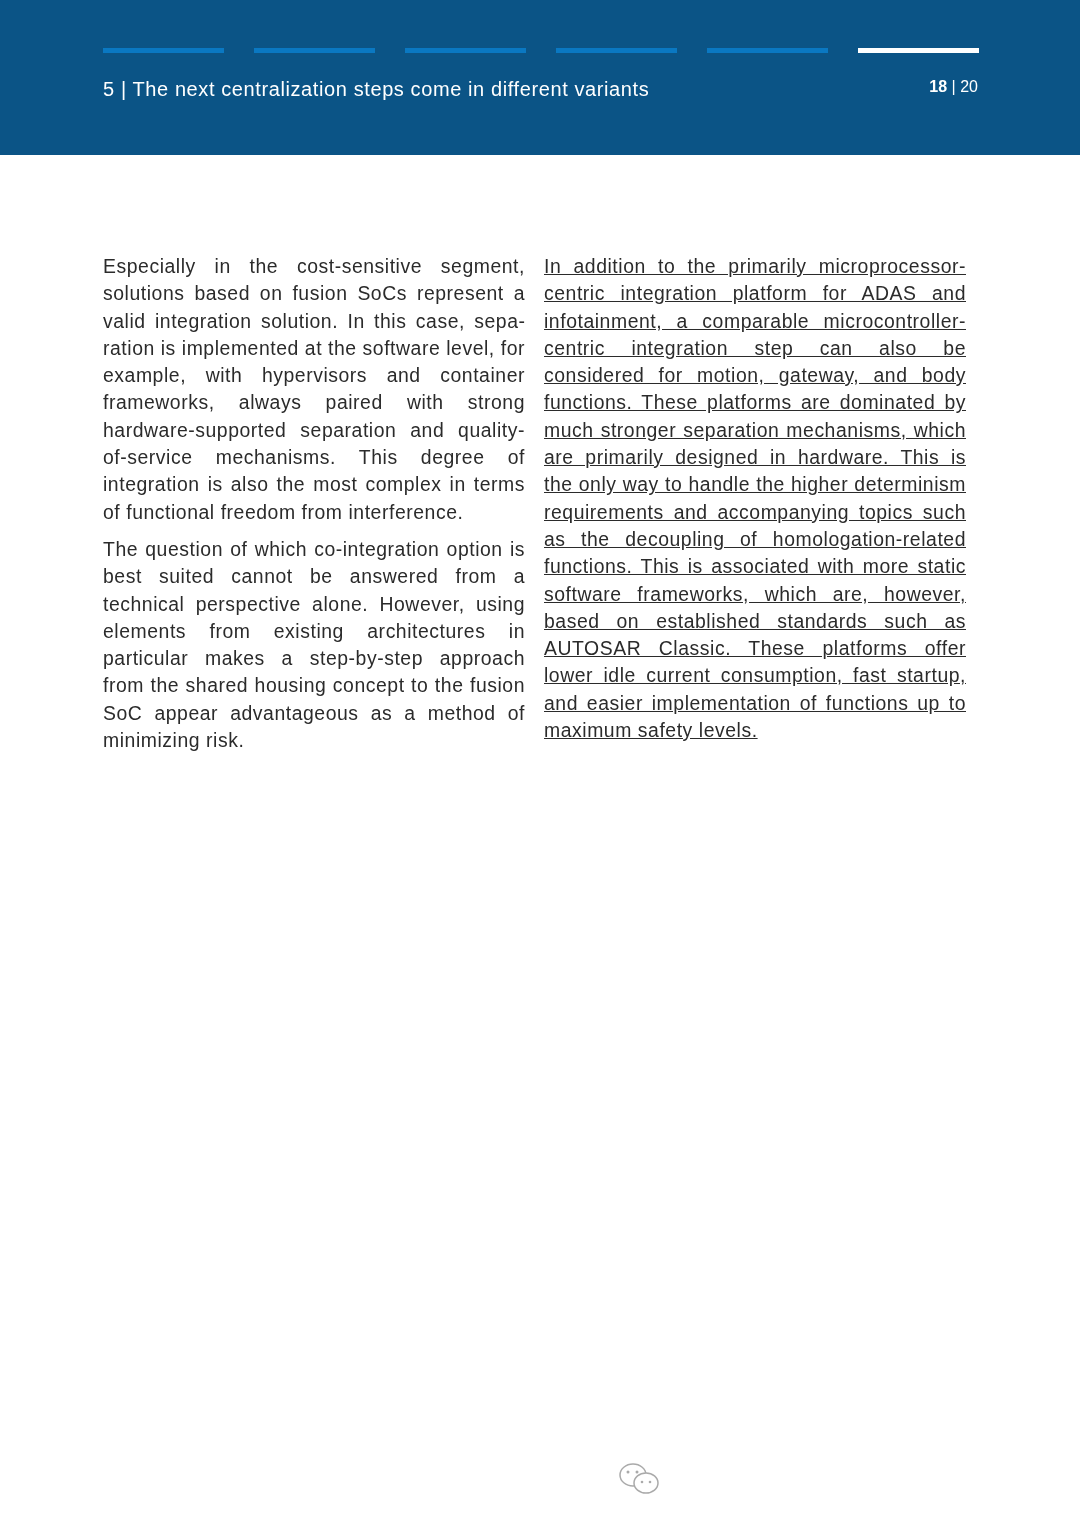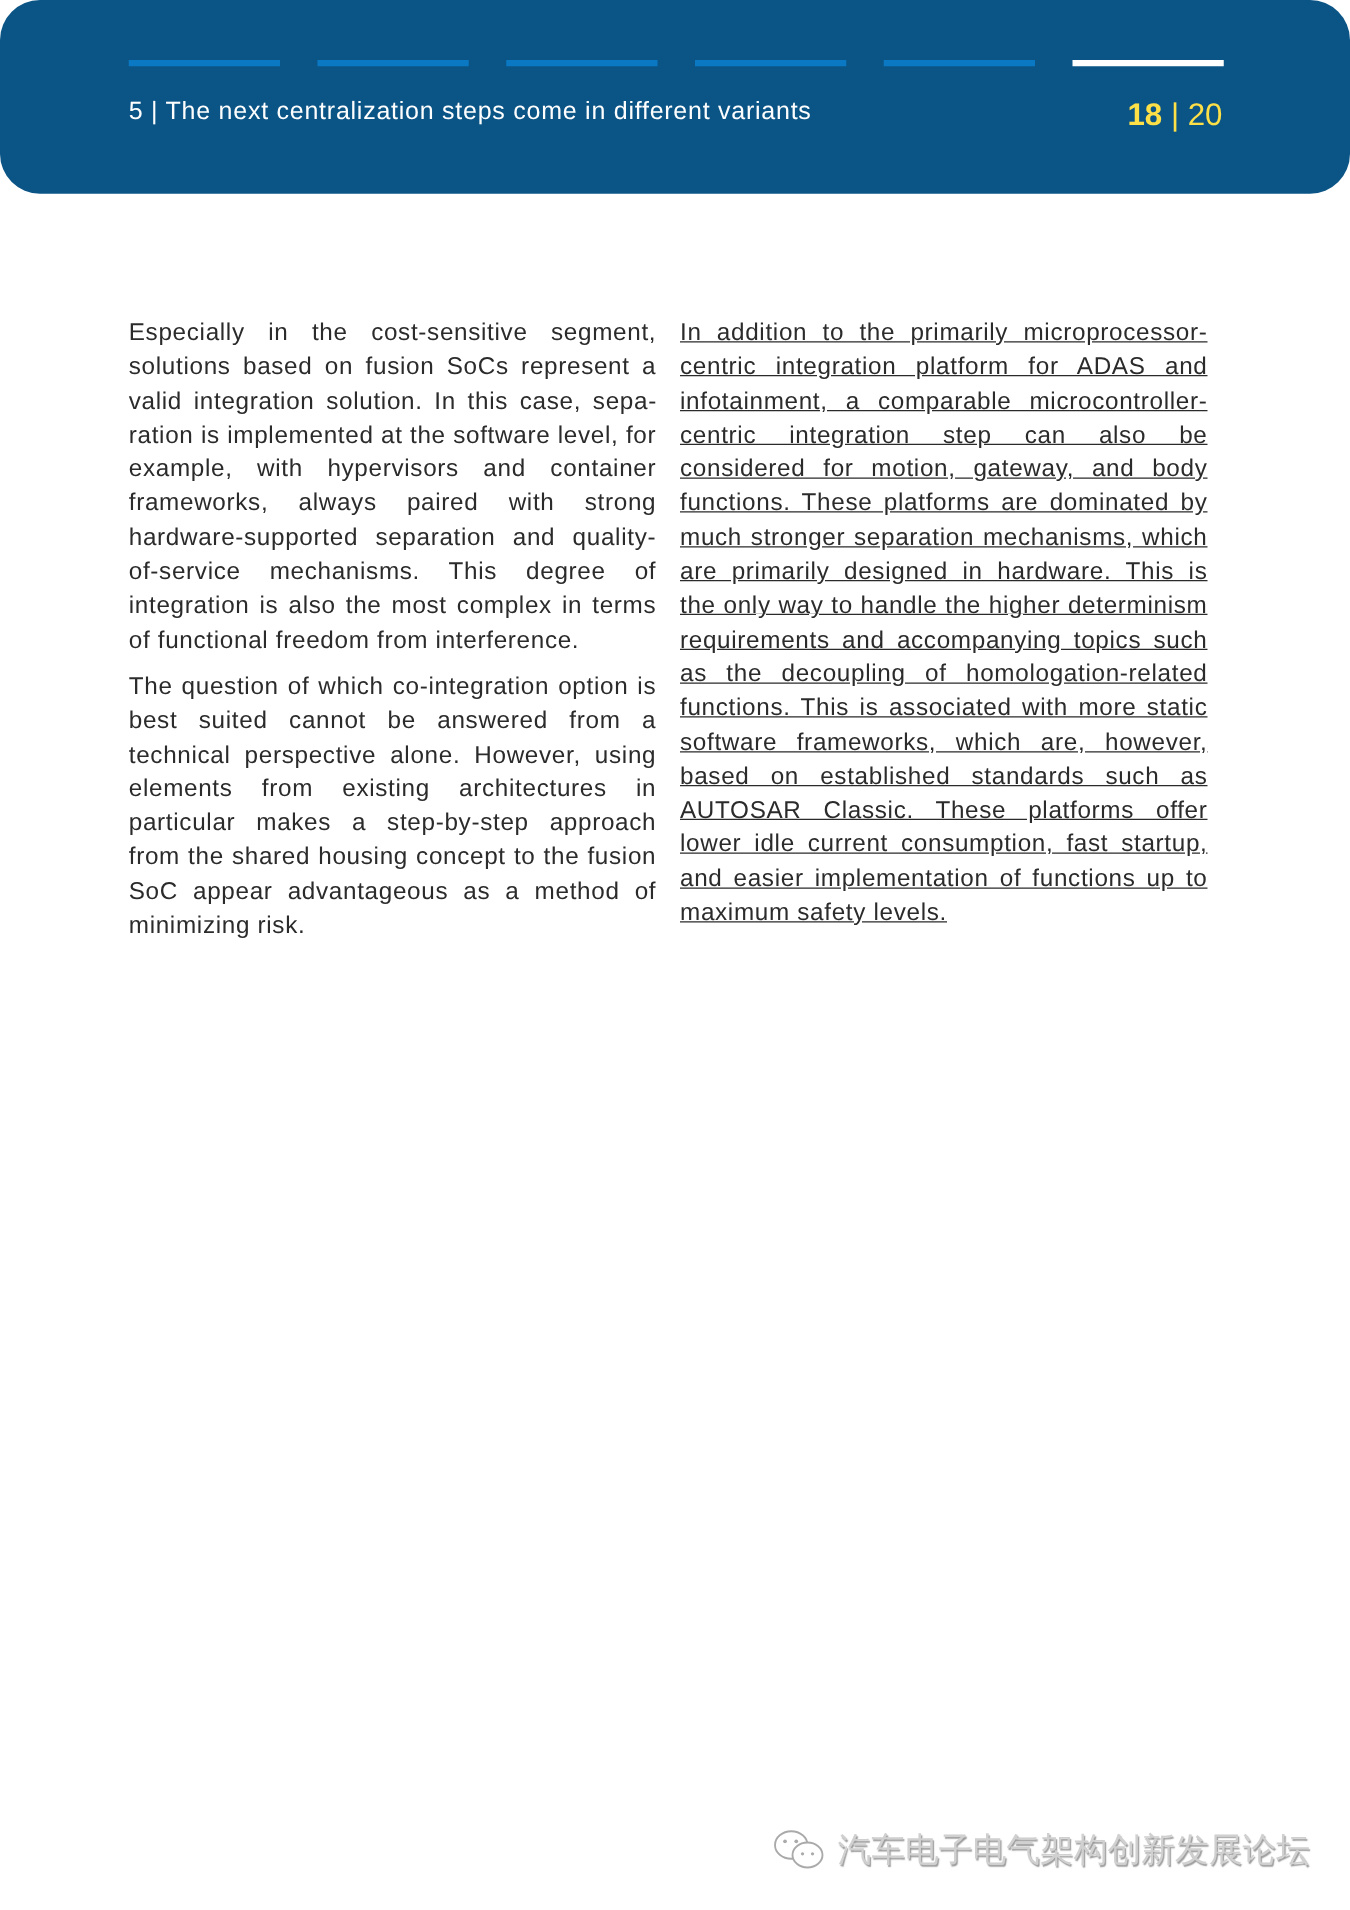--- a/index.html
+++ b/index.html
@@ -1,22 +1,22 @@
 <!DOCTYPE html>
 <html><head>
 <meta charset="utf-8">
 <style>
   html, body { margin:0; padding:0; }
   body { width:1080px; height:1528px; background:#ffffff; position:relative; overflow:hidden; font-family:"Liberation Sans", sans-serif; }
-  .header { position:absolute; left:0; top:0; width:1080px; height:155px; background:#0b5486;border-radius:32px; }
+  .header { position:absolute; left:0; top:0; width:1080px; height:155px; background:#0b5486; }
   .progress { position:absolute; top:48px; left:103px; display:flex; gap:30px; }
   .seg { width:121px; height:5px; background:#0a78c2; }
   .seg.active { background:#ffffff; }
   .hdr-title { position:absolute; left:103px; top:78px; color:#ffffff; font-size:20px; letter-spacing:0.6px; }
-  .hdr-page { position:absolute; right:102px; top:78px; color:#fde047; font-size:25px; }
+  .hdr-page { position:absolute; right:102px; top:78px; color:#ffffff; font-size:16px; }
   .hdr-page b { font-weight:bold; }
   .col { position:absolute; top:253px; width:422px; color:#2b2b2b; font-size:19.4px; line-height:27.3px; text-align:justify; letter-spacing:0.55px; }
   .col p { margin:0 0 10px 0; hyphens:manual; }
   .col.left { left:103px; }
   .col.right { left:544px;text-decoration:underline; }
   .watermark { position:absolute; left:618px; top:1462px; display:flex; align-items:center; gap:8px; color:#d0d0d0; font-size:27px; font-family:"DejaVu Sans", sans-serif; text-shadow:1px 1px 1px #9a9a9a; }
   .wm-icon { width:44px; height:34px; }
 </style>
 </head>
 <body>
@@ -45,14 +45,13 @@
 
 <div class="watermark">
   <svg class="wm-icon" viewBox="0 0 44 34">
     <ellipse cx="15" cy="13" rx="13" ry="11" fill="none" stroke="#aaa" stroke-width="1.5"></ellipse>
     <ellipse cx="28" cy="21" rx="12" ry="10" fill="#fff" stroke="#aaa" stroke-width="1.5"></ellipse>
     <circle cx="10" cy="10" r="1.5" fill="#aaa"></circle>
       <circle cx="19" cy="10" r="1.5" fill="#aaa"></circle>
     <circle cx="24" cy="20" r="1.3" fill="#aaa"></circle>
       <circle cx="32" cy="20" r="1.3" fill="#aaa"></circle>
   </svg>
-  <span>汽车电子电气架构创新发展论坛</span>
 </div>
 
 </body></html>

